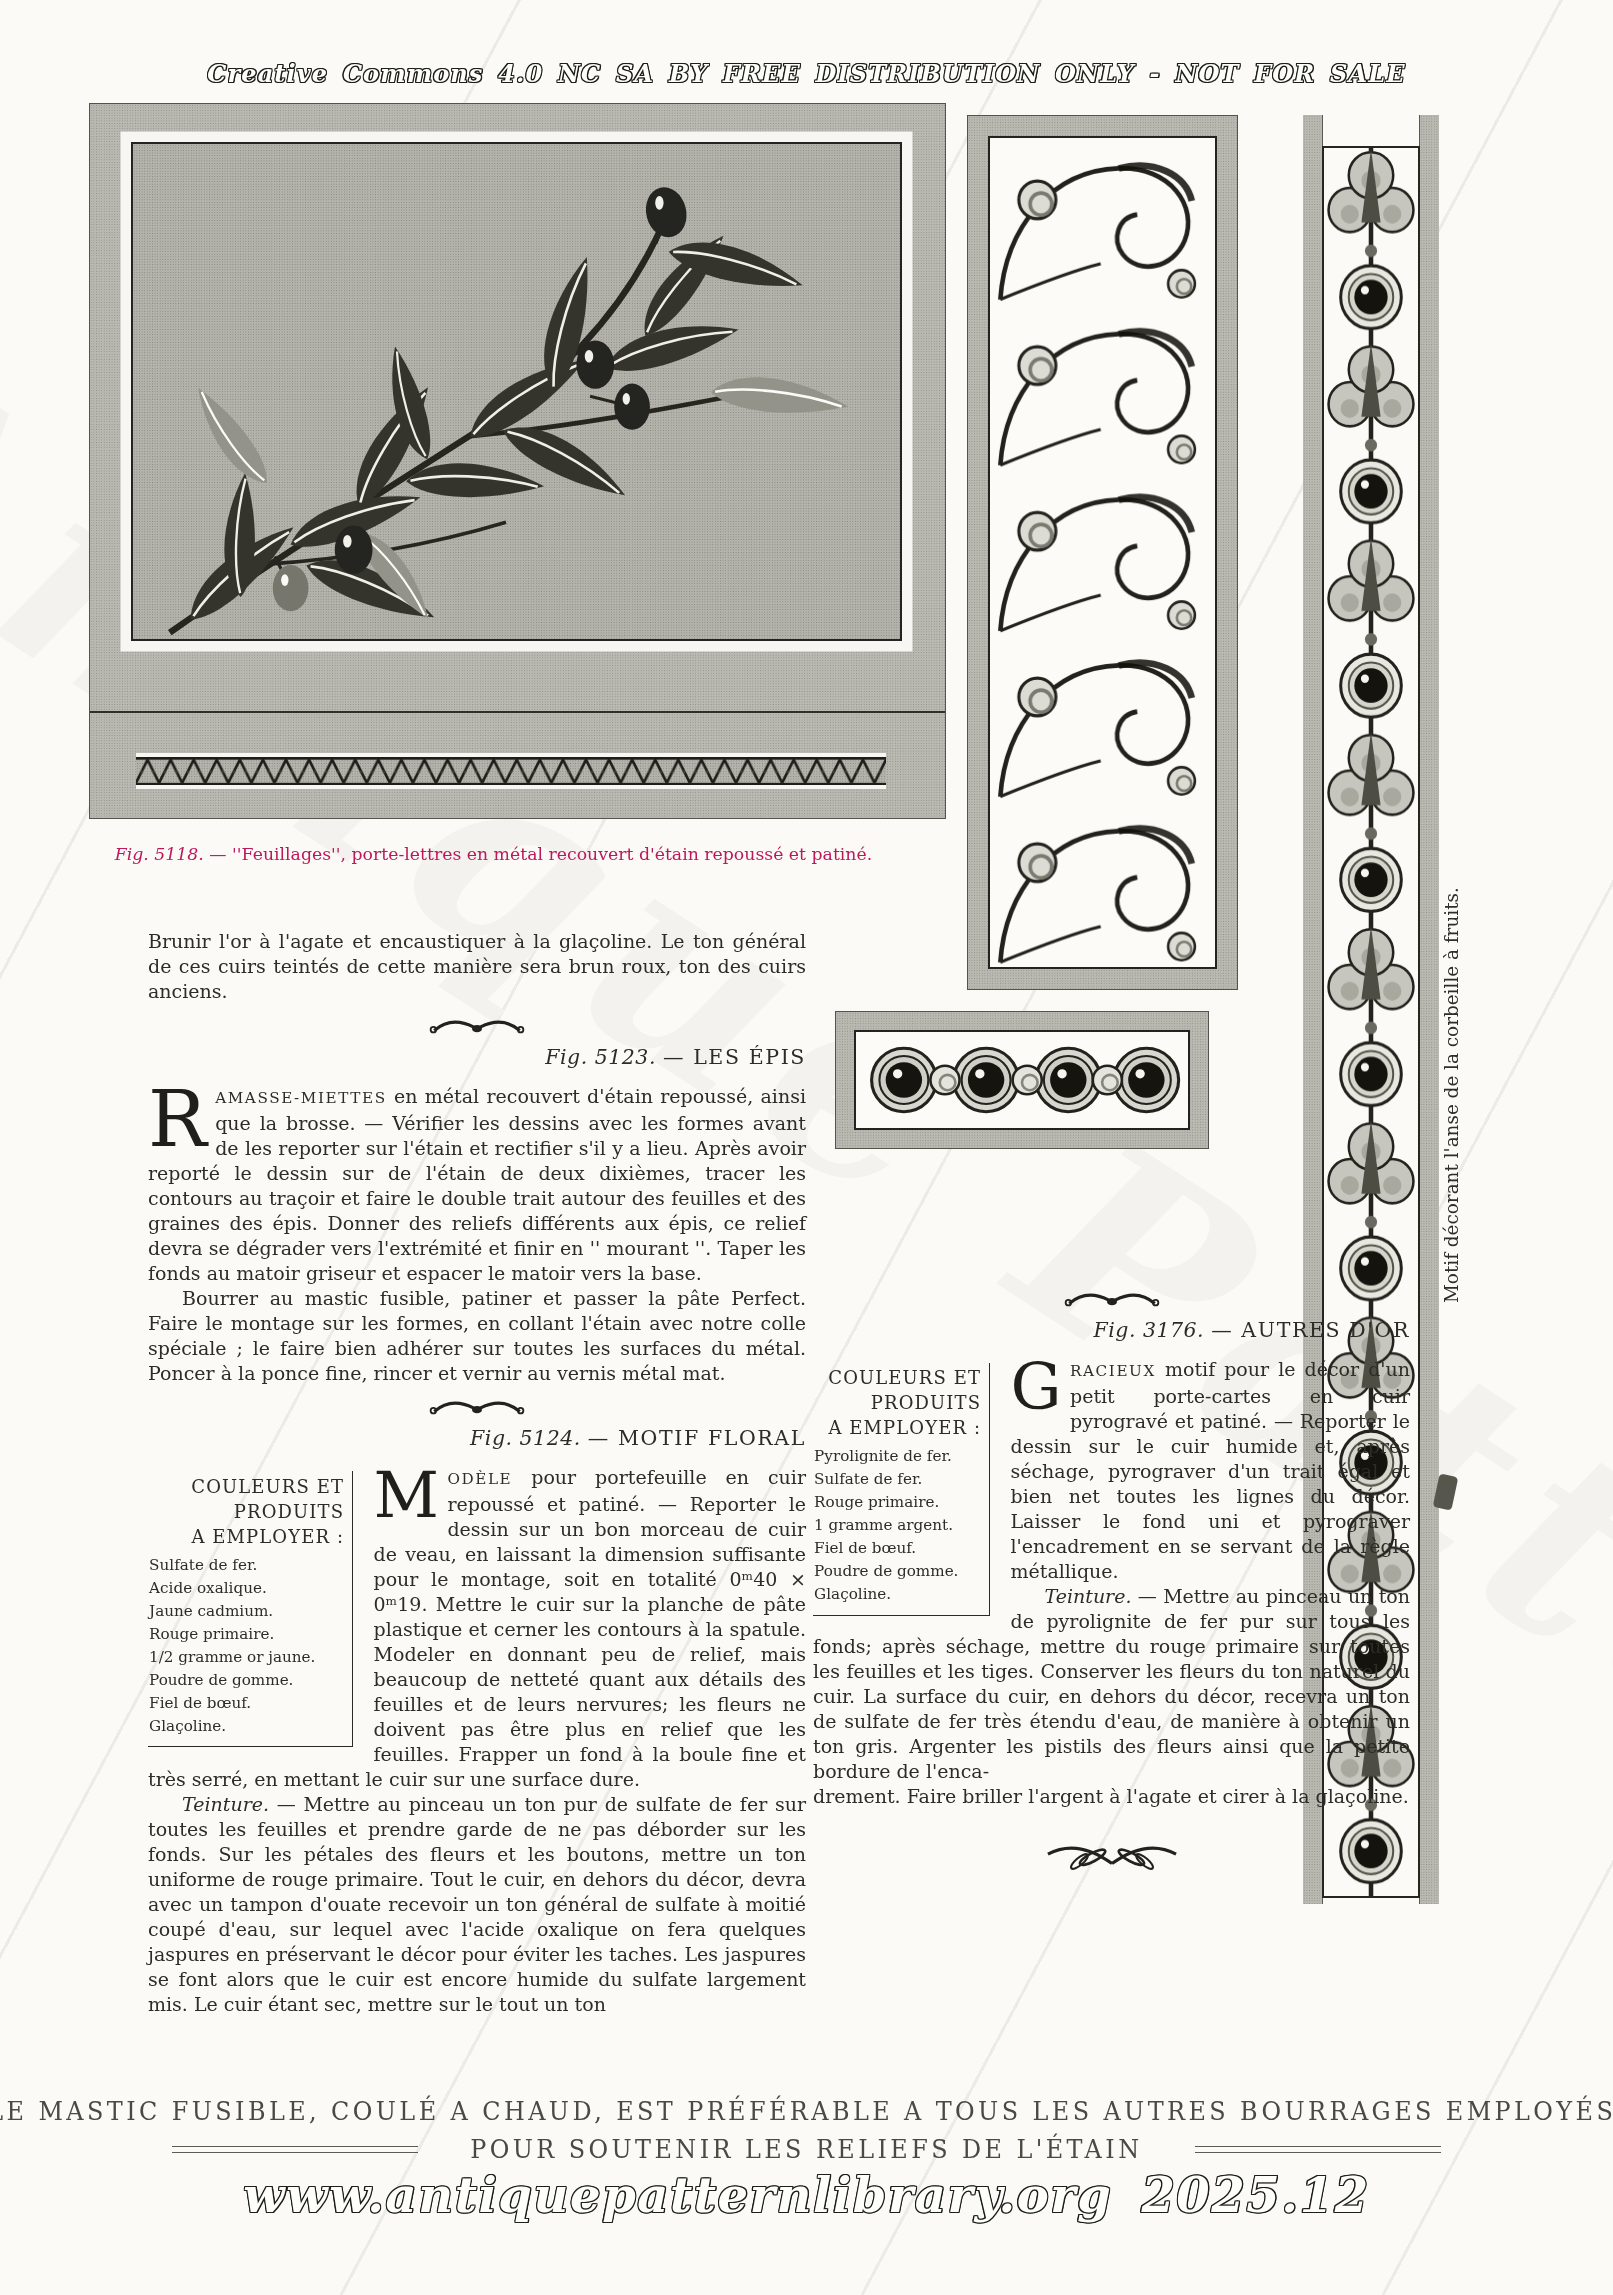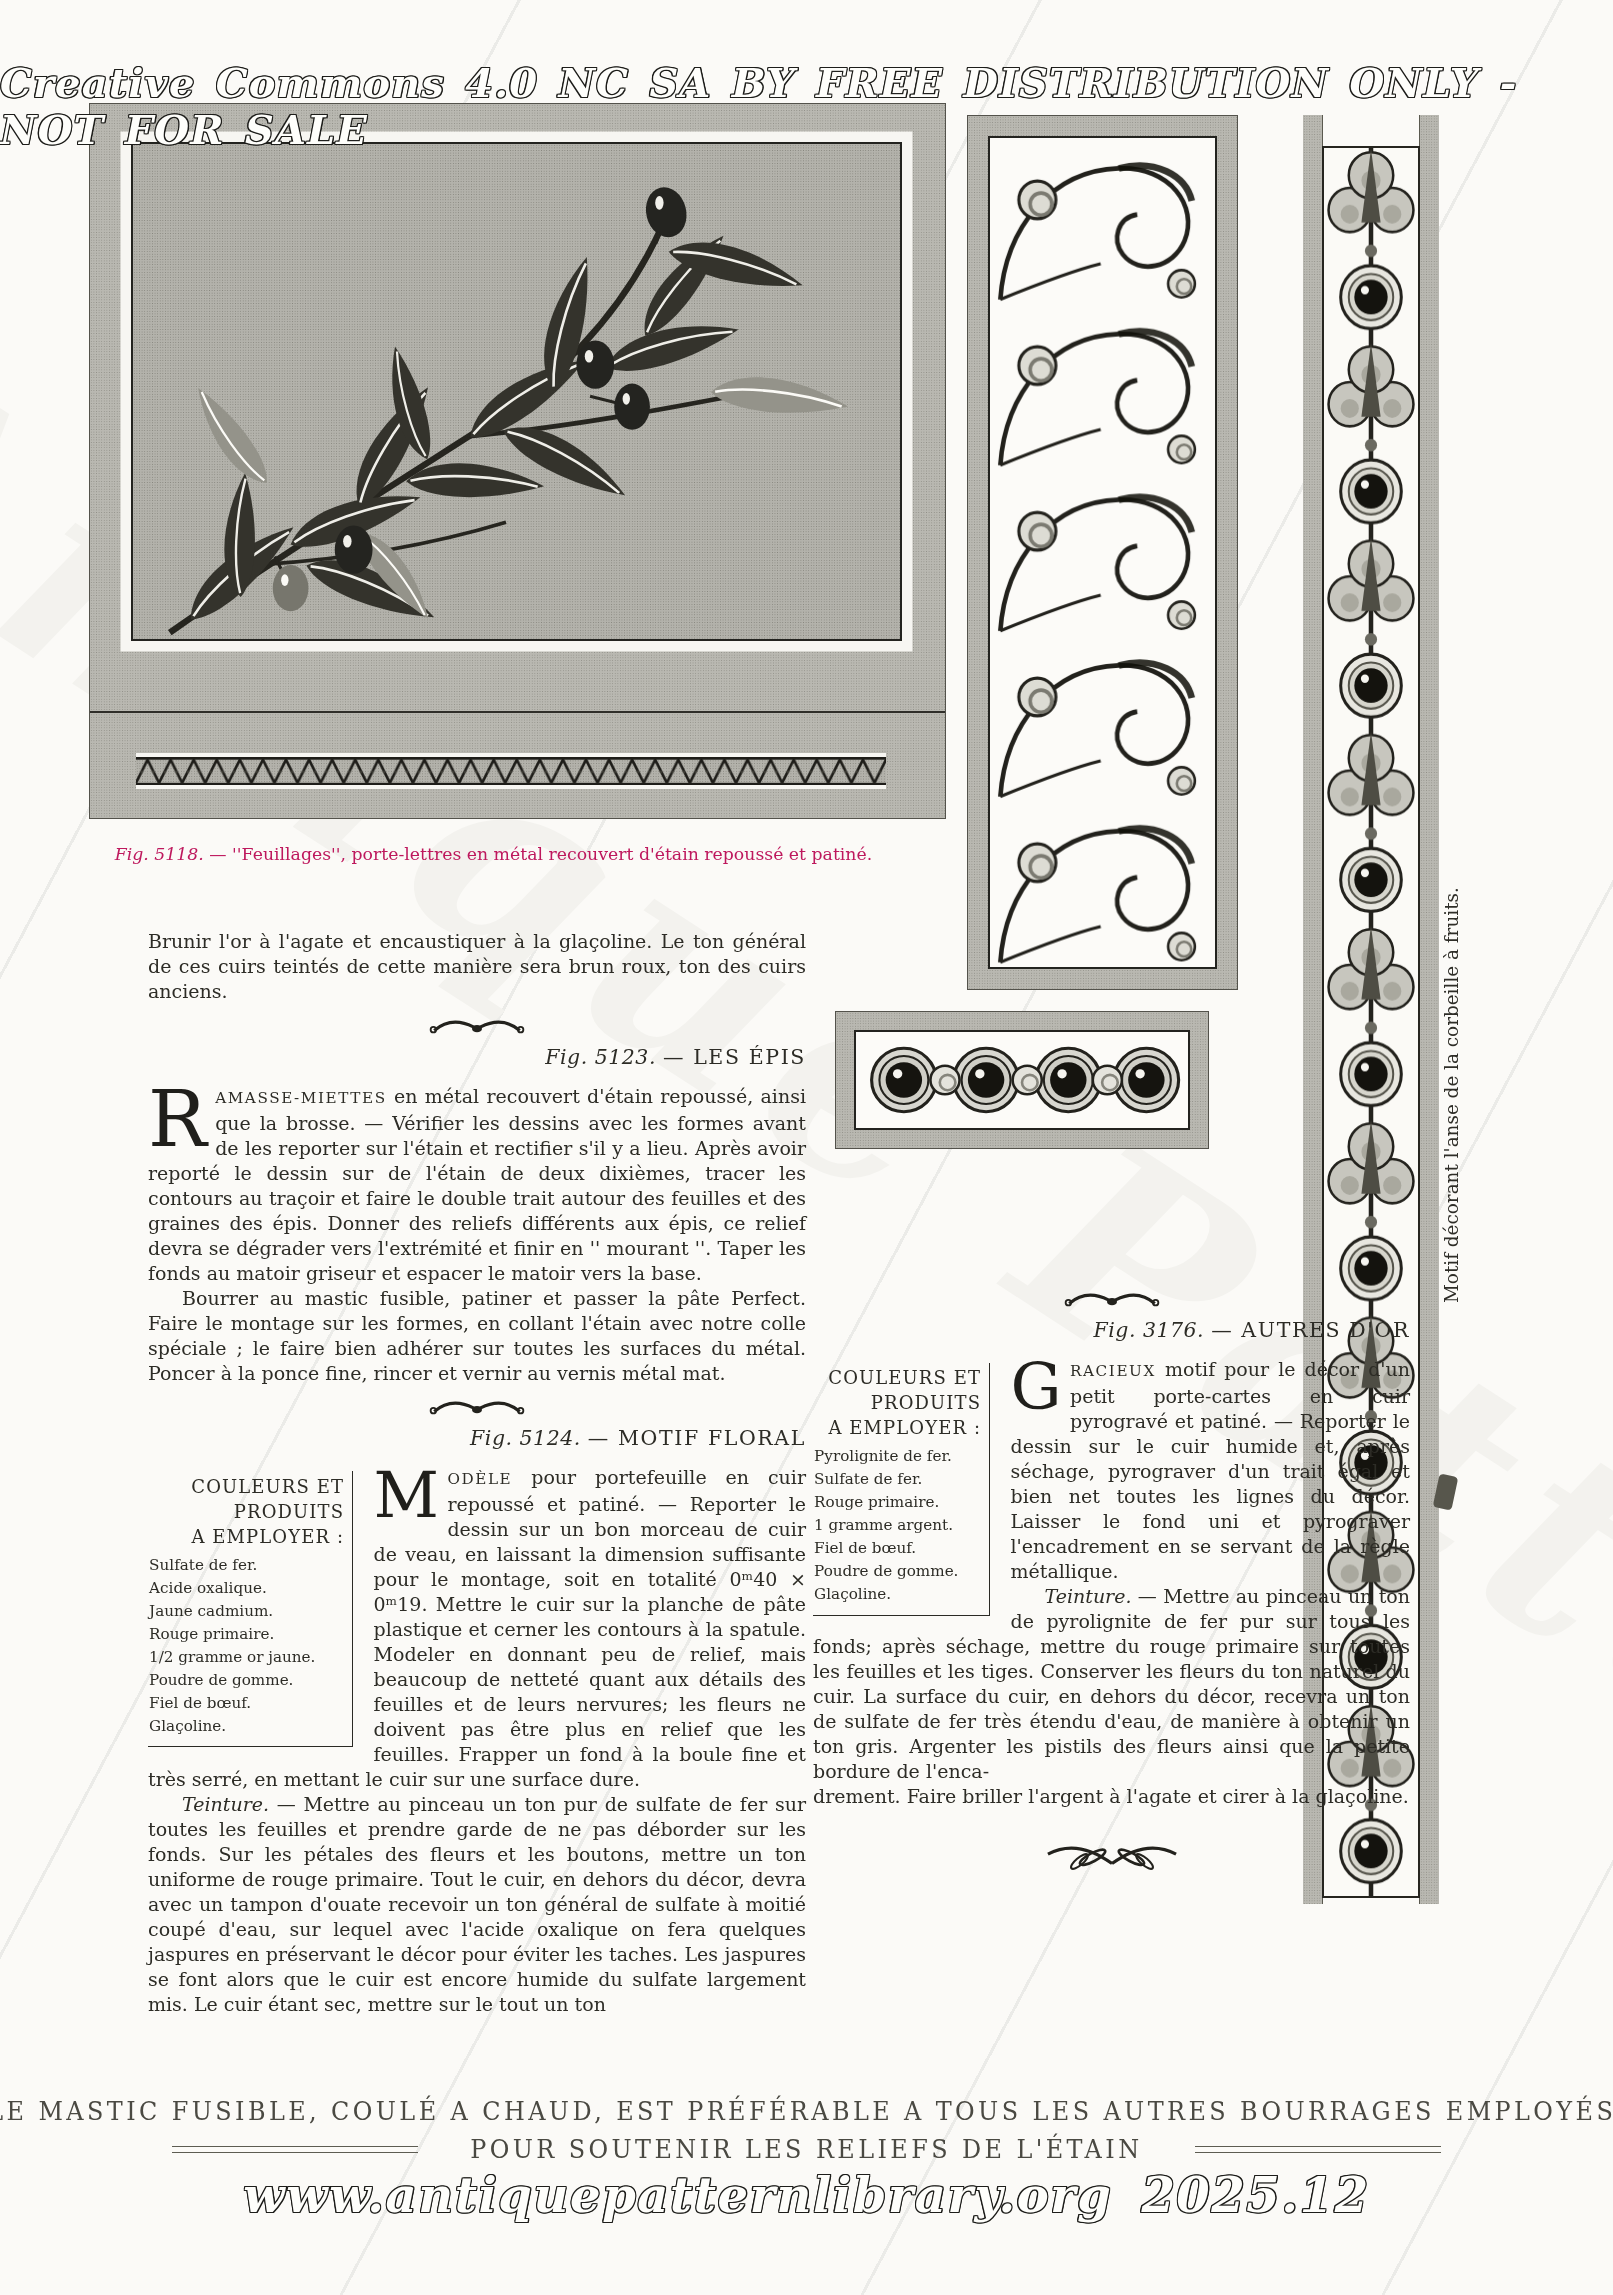--- a/index.html
+++ b/index.html
@@ -8,21 +8,21 @@
   
   .page::before{content:"";position:absolute;inset:0;z-index:0;pointer-events:none;
     background:repeating-linear-gradient(118deg, rgba(0,0,0,0) 0 457px, #ebebe8 457px 460px);}
   .ghost{position:absolute;left:-74px;top:294px;z-index:0;font-style:italic;font-weight:bold;
     font-size:263px;letter-spacing:24px;color:#f3f2ee;transform:rotate(33deg);transform-origin:0 0;
     white-space:nowrap;pointer-events:none;}
   
   .outline-italic{font-family:"DejaVu Serif",serif;font-style:italic;font-weight:bold;color:#fefefb;
     text-shadow:1.1px 1.1px 0 #1d1d1a,-1.1px -1.1px 0 #1d1d1a,1.1px -1.1px 0 #1d1d1a,-1.1px 1.1px 0 #1d1d1a,
       0 1.1px 0 #1d1d1a,0 -1.1px 0 #1d1d1a,1.1px 0 0 #1d1d1a,-1.1px 0 0 #1d1d1a;}
-  .header-notice{position:absolute;top:59px;left:0;right:0;font-size:40px;
+  .header-notice{position:absolute;top:59px;left:0;right:0;text-align:center;font-size:24px;
     letter-spacing:1.1px;word-spacing:5.3px;z-index:2;}
   
   .stipple{background-color:#b9b8b1;background-image:radial-gradient(#8f8e86 0.6px, rgba(0,0,0,0) 0.8px);
     background-size:2.6px 2.6px;}
   .stipple2{background-color:#b3b2ab;background-image:radial-gradient(#85847c 0.6px, rgba(0,0,0,0) 0.8px);
     background-size:2.6px 2.6px;}
   .plate{position:absolute;border:1.6px solid #53524b;box-sizing:border-box;z-index:1;}
   .fig5118{left:89px;top:103px;width:857px;height:716px;}
   .fig5118 .art{position:absolute;left:41px;top:38px;width:771px;height:499px;border:2.1px solid #23231f;
     box-shadow:0 0 0 10.5px #f7f6f2;box-sizing:border-box;}

